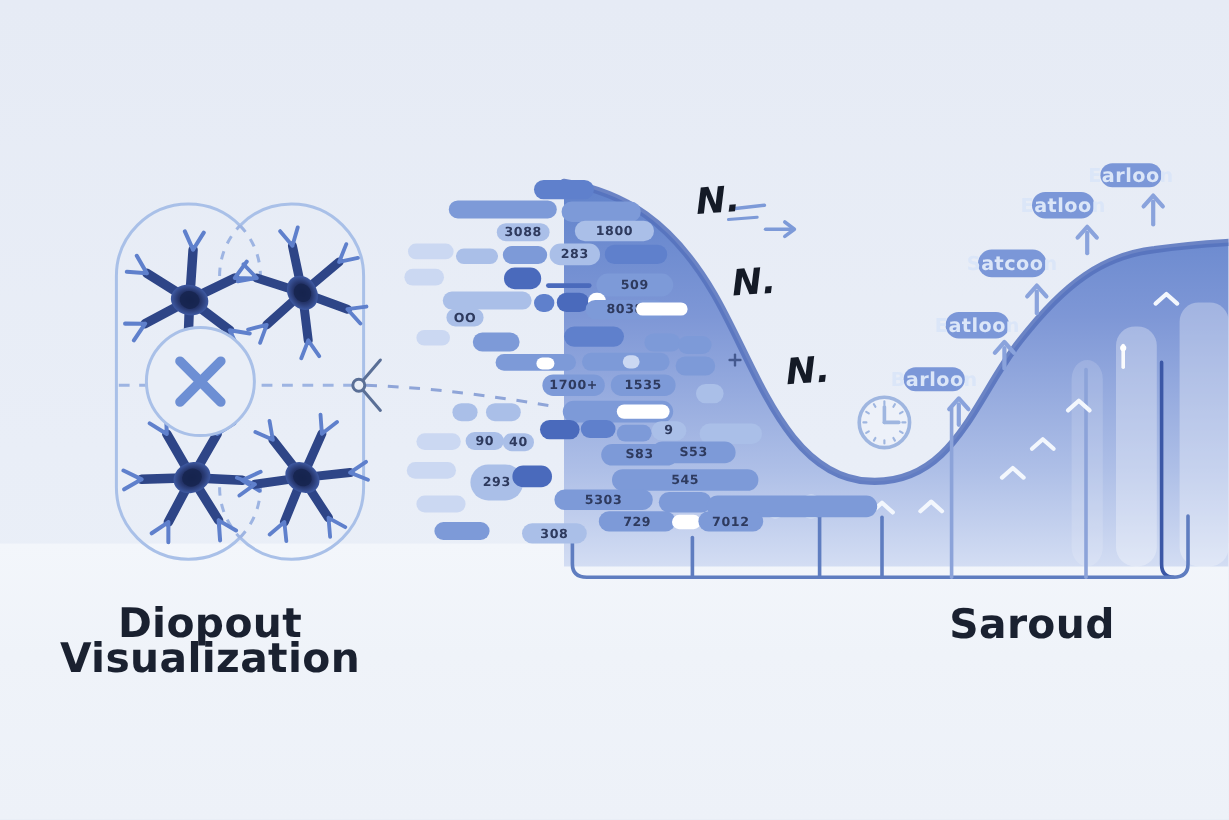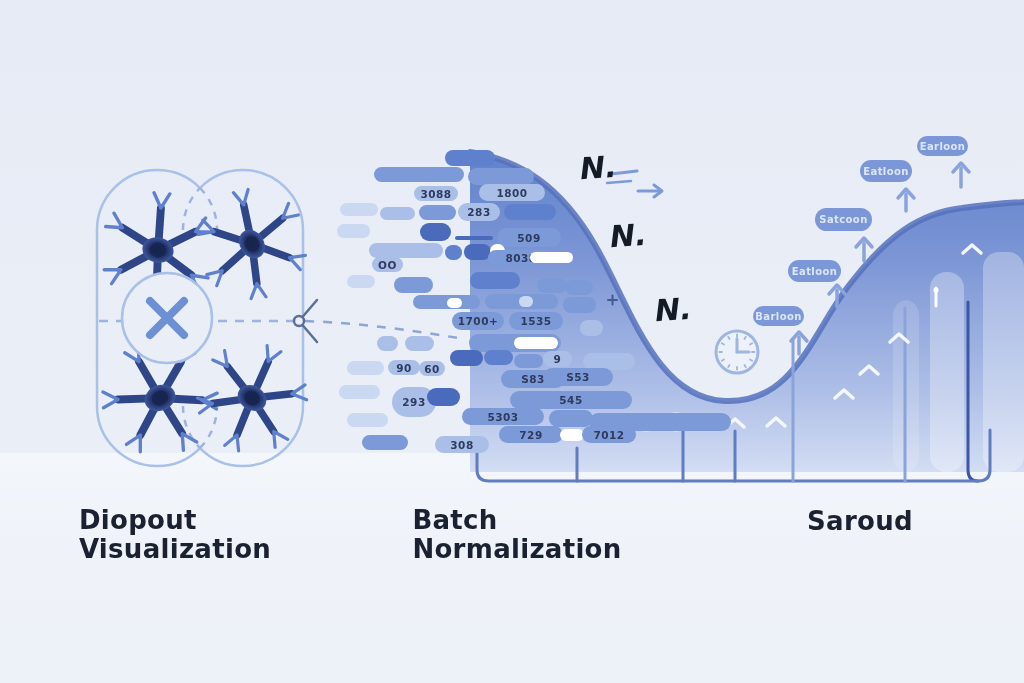--- a/index.html
+++ b/index.html
@@ -6,25 +6,25 @@
   .stage{position:relative;width:1024px;height:683px;overflow:hidden;
          background:linear-gradient(180deg,#e6ebf5 0%,#e9eef7 55%,#ebf0f8 100%);
          font-family:"DejaVu Sans","Liberation Sans",sans-serif;}
   .floor{position:absolute;left:0;top:453px;width:1024px;height:230px;
          background:linear-gradient(180deg,#f3f6fb 0%,#eff3f9 40%,#edf1f8 100%);}
   svg.scene{position:absolute;left:0;top:0;width:1024px;height:683px;}
   .layer{position:absolute;left:0;top:0;width:1024px;height:683px;pointer-events:none;}
   .pill{position:absolute;border-radius:999px;display:flex;align-items:center;justify-content:center;
         font-size:10.5px;font-weight:600;color:#2e3a5e;letter-spacing:.5px;white-space:nowrap;}
   .spill{position:absolute;border-radius:999px;display:flex;align-items:center;justify-content:center;
-         font-size:10px;font-weight:600;letter-spacing:.4px;}
+         font-size:16px;font-weight:600;letter-spacing:.4px;}
   .nmark{position:absolute;font-family:"DejaVu Sans","Liberation Sans",sans-serif;
          font-style:italic;font-weight:700;font-size:30px;color:#141a26;transform:rotate(-4deg);}
-  .caption{position:absolute;transform:translateX(-50%);text-align:left;
-           font-size:26px;line-height:29px;font-weight:600;color:#1a2130;letter-spacing:.3px;}
+  .caption{position:absolute;transform:translateX(-50%);text-align:center;
+           font-size:34px;line-height:29px;font-weight:600;color:#1a2130;letter-spacing:.3px;}
 </style>
 </head>
 <body>
 
 <div class="stage">
 
   <div class="floor"></div>
 
   <svg class="scene" viewBox="0 0 1024 683">
     <defs>
@@ -213,21 +213,21 @@
       <div class="pill" style="left: 405px; top: 336px; width: 29px; height: 15px; background: rgb(170, 191, 232);"></div>
       <div class="pill" style="left: 469px; top: 334px; width: 92px; height: 18px; background: rgb(125, 154, 216);"></div>
       <div class="pill" style="left: 514px; top: 337px; width: 44px; height: 12px; background: rgb(255, 255, 255);"></div>
       <div class="pill" style="left: 450px; top: 350px; width: 33px; height: 16px; background: rgb(74, 106, 188);"></div>
       <div class="pill" style="left: 484px; top: 350px; width: 29px; height: 15px; background: rgb(95, 128, 204);"></div>
       <div class="pill" style="left: 514px; top: 354px; width: 29px; height: 14px; background: rgb(125, 154, 216);"></div>
       <div class="pill" style="left: 543px; top: 351px; width: 29px; height: 16px; background: rgb(170, 191, 232);">9</div>
       <div class="pill" style="left: 583px; top: 353px; width: 52px; height: 17px; background: rgb(170, 191, 232);"></div>
       <div class="pill" style="left: 347px; top: 361px; width: 37px; height: 14px; background: rgb(203, 216, 242);"></div>
       <div class="pill" style="left: 388px; top: 360px; width: 32px; height: 15px; background: rgb(170, 191, 232);">90</div>
-      <div class="pill" style="left: 419px; top: 361px; width: 26px; height: 15px; background: rgb(170, 191, 232);">60</div>
+      <div class="pill" style="left: 419px; top: 361px; width: 26px; height: 15px; background: rgb(170, 191, 232);">40</div>
       <div class="pill" style="left: 501px; top: 370px; width: 64px; height: 18px; background: rgb(125, 154, 216);">S83</div>
       <div class="pill" style="left: 543px; top: 368px; width: 70px; height: 18px; background: rgb(125, 154, 216);">S53</div>
       <div class="pill" style="left: 392px; top: 387px; width: 44px; height: 30px; background: rgb(170, 191, 232);">293</div>
       <div class="pill" style="left: 339px; top: 385px; width: 41px; height: 14px; background: rgb(203, 216, 242);"></div>
       <div class="pill" style="left: 427px; top: 388px; width: 33px; height: 18px; background: rgb(74, 106, 188);"></div>
       <div class="pill" style="left: 510px; top: 391px; width: 122px; height: 18px; background: rgb(125, 154, 216);">545</div>
       <div class="pill" style="left: 347px; top: 413px; width: 41px; height: 14px; background: rgb(203, 216, 242);"></div>
       <div class="pill" style="left: 462px; top: 408px; width: 82px; height: 17px; background: rgb(125, 154, 216);">5303</div>
       <div class="pill" style="left: 549px; top: 410px; width: 44px; height: 17px; background: rgb(125, 154, 216);"></div>
       <div class="pill" style="left: 589px; top: 413px; width: 142px; height: 18px; background: rgb(125, 154, 216);"></div>
@@ -247,21 +247,17 @@
     </div>
 
   <div class="nmark" style="left:580px;top:150px">N.</div>
   <div class="nmark" style="left:610px;top:218px">N.</div>
   <div class="nmark" style="left:655px;top:292px">N.</div>
 
   <div class="caption" style="left:175px;top:506px">
     <div>Diopout</div>
     <div>Visualization</div>
   </div>
-  <div class="caption" style="left:517px;top:506px">
-    <div>Batch</div>
-    <div>Normalization</div>
-  </div>
   <div class="caption" style="left:860px;top:507px">
     <div>Saroud</div>
   </div>
 
 </div>
 
 </body></html>

